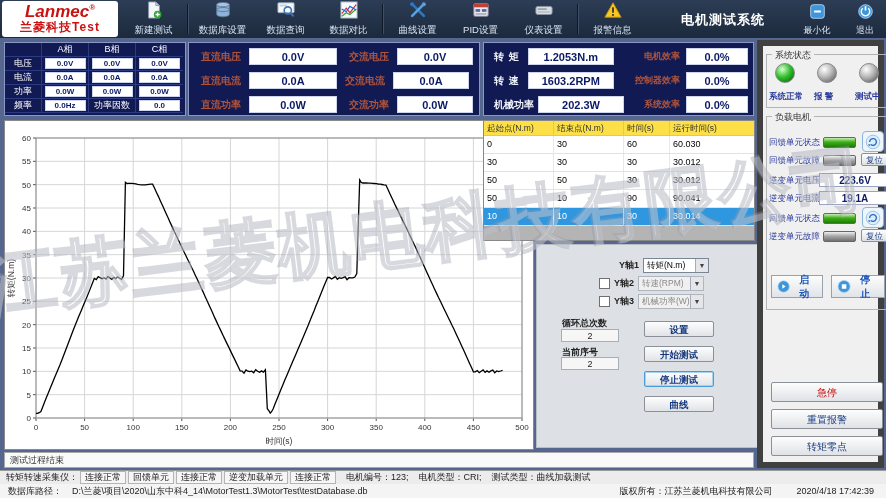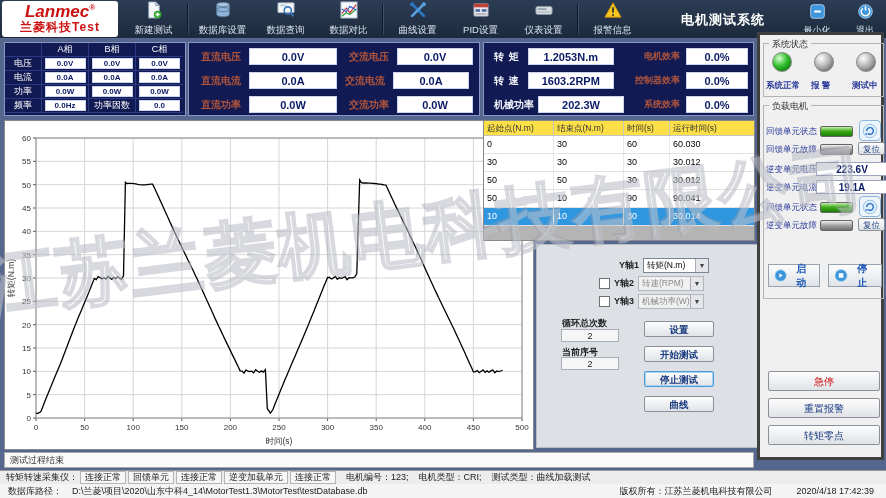--- a/index.html
+++ b/index.html
@@ -49,21 +49,21 @@
   .cbox{width:11px;height:11px;background:#fff;border:1px solid #707070;margin-right:4px;box-sizing:border-box;}
   .dd{width:66px;height:15px;background:#fff;border:1px solid #7a8694;font-size:8.5px;display:flex;align-items:center;box-sizing:border-box;}
   .dd .ddtxt{flex:1;padding-left:3px;overflow:hidden;white-space:nowrap;}
   .dd .arrow{width:12px;height:100%;background:#e4e6ea;border-left:1px solid #aab;display:flex;align-items:center;justify-content:center;font-size:7px;color:#444;}
   .dd.disabled{background:#f0f0f0;color:#8a8a8a;border-color:#b0b6be;}
   .fieldlbl{position:absolute;font-size:9px;color:#222;font-weight:bold;}
   .numfield{position:absolute;width:58px;height:13px;background:#f6f6f6;border:1px solid #a8aeb6;font-size:9px;text-align:center;line-height:13px;color:#222;box-sizing:border-box;}
   .btn{position:absolute;background:linear-gradient(#fdfdfd,#e0e3e7);border:1px solid #8a8f98;border-radius:2px;font-size:9.5px;font-weight:bold;color:#16387e;text-align:center;cursor:pointer;box-sizing:border-box;}
   .btn.focused{border:1px solid #4b9bd8;box-shadow:0 0 0 1px #a8d2f0 inset;}
   
-  .rpanel{position:absolute;left:757px;top:32px;width:127px;height:428px;background:#f0f0f0;border:3px solid #404040;box-sizing:border-box;}
+  .rpanel{position:absolute;left:757px;top:40px;width:127px;height:428px;background:#f0f0f0;border:6px solid #404040;box-sizing:border-box;}
   .group{position:absolute;border:1px solid #b4b4b4;}
   .group-label{position:absolute;top:-6px;left:5px;background:#f0f0f0;padding:0 3px;font-size:9px;color:#333;}
   .led{width:20px;height:20px;border-radius:50%;border:1px solid #888;box-sizing:border-box;}
   .led.green{background:radial-gradient(circle at 35% 30%,#d8ffd0,#35c030 45%,#077a07 85%);}
   .led.gray{background:radial-gradient(circle at 35% 30%,#ffffff,#b8b8b8 45%,#6a6a6a 85%);}
   .ledlbl{font-size:8.5px;color:#2b3a9a;font-weight:bold;white-space:nowrap;}
   .lm-row{position:absolute;height:15px;display:flex;align-items:center;}
   .lm-lbl{font-size:8.5px;color:#2b3a9a;white-space:nowrap;}
   .bar-ind{width:33px;height:11px;border:1px solid #666;border-radius:2px;box-sizing:border-box;}
   .bar-ind.green{background:linear-gradient(#c8f0b0,#3fae19 45%,#1d7c06);}

